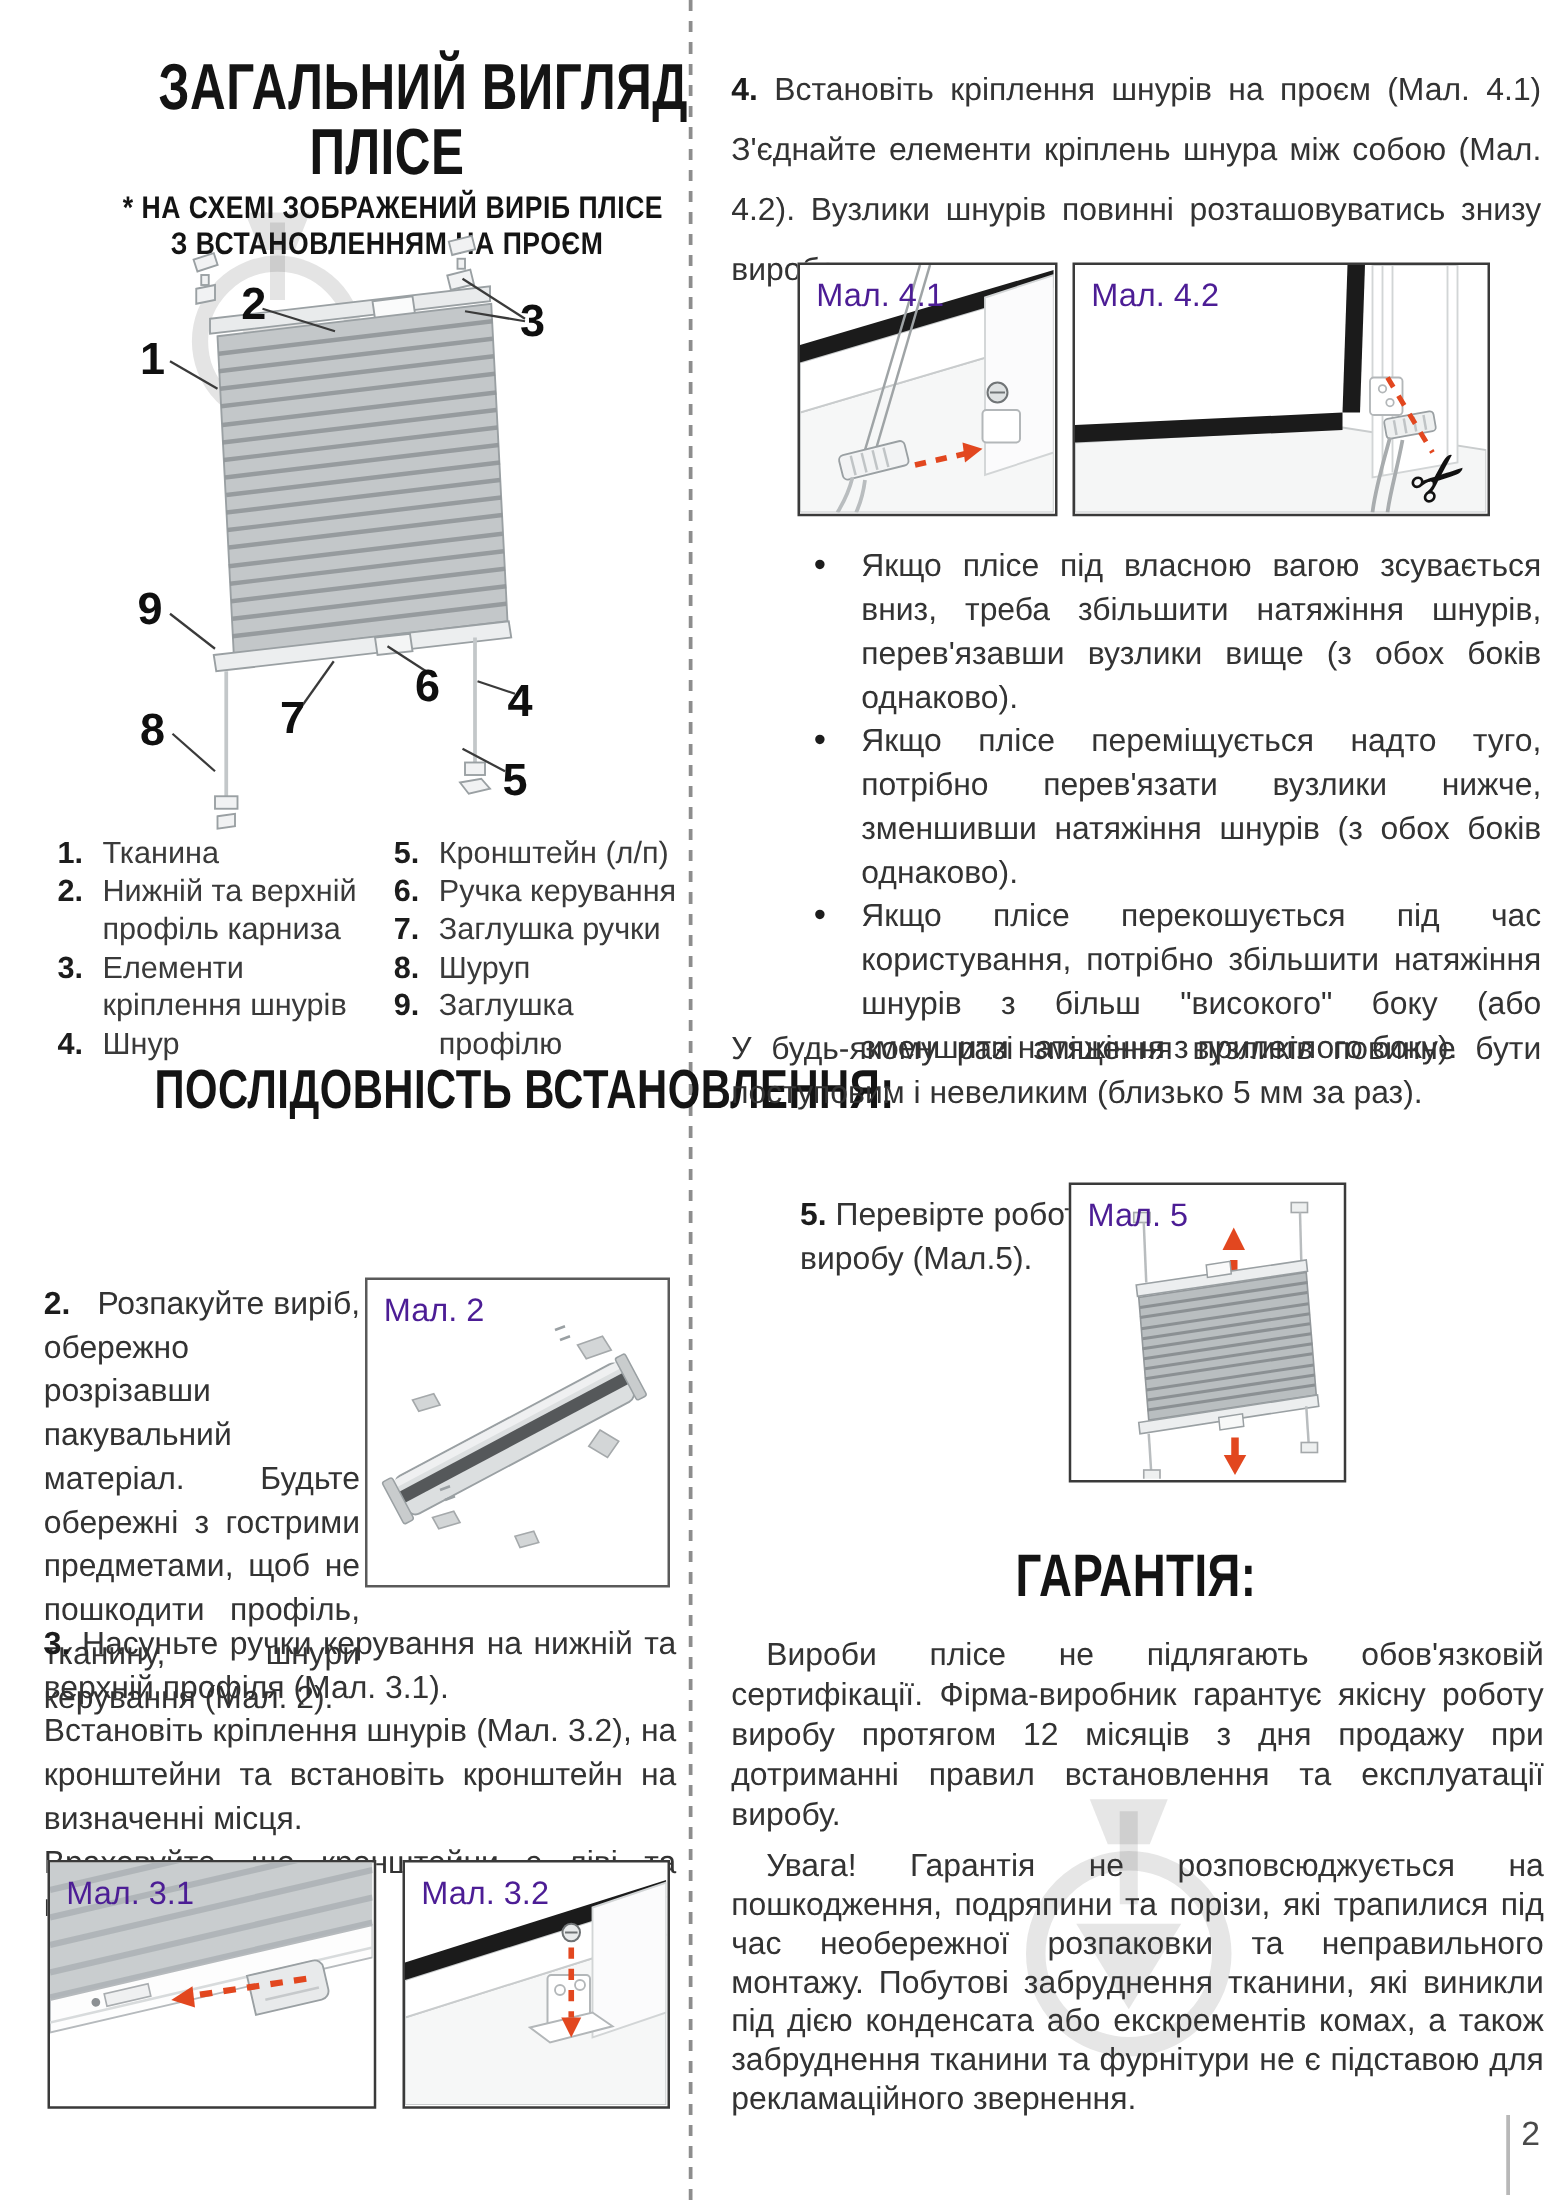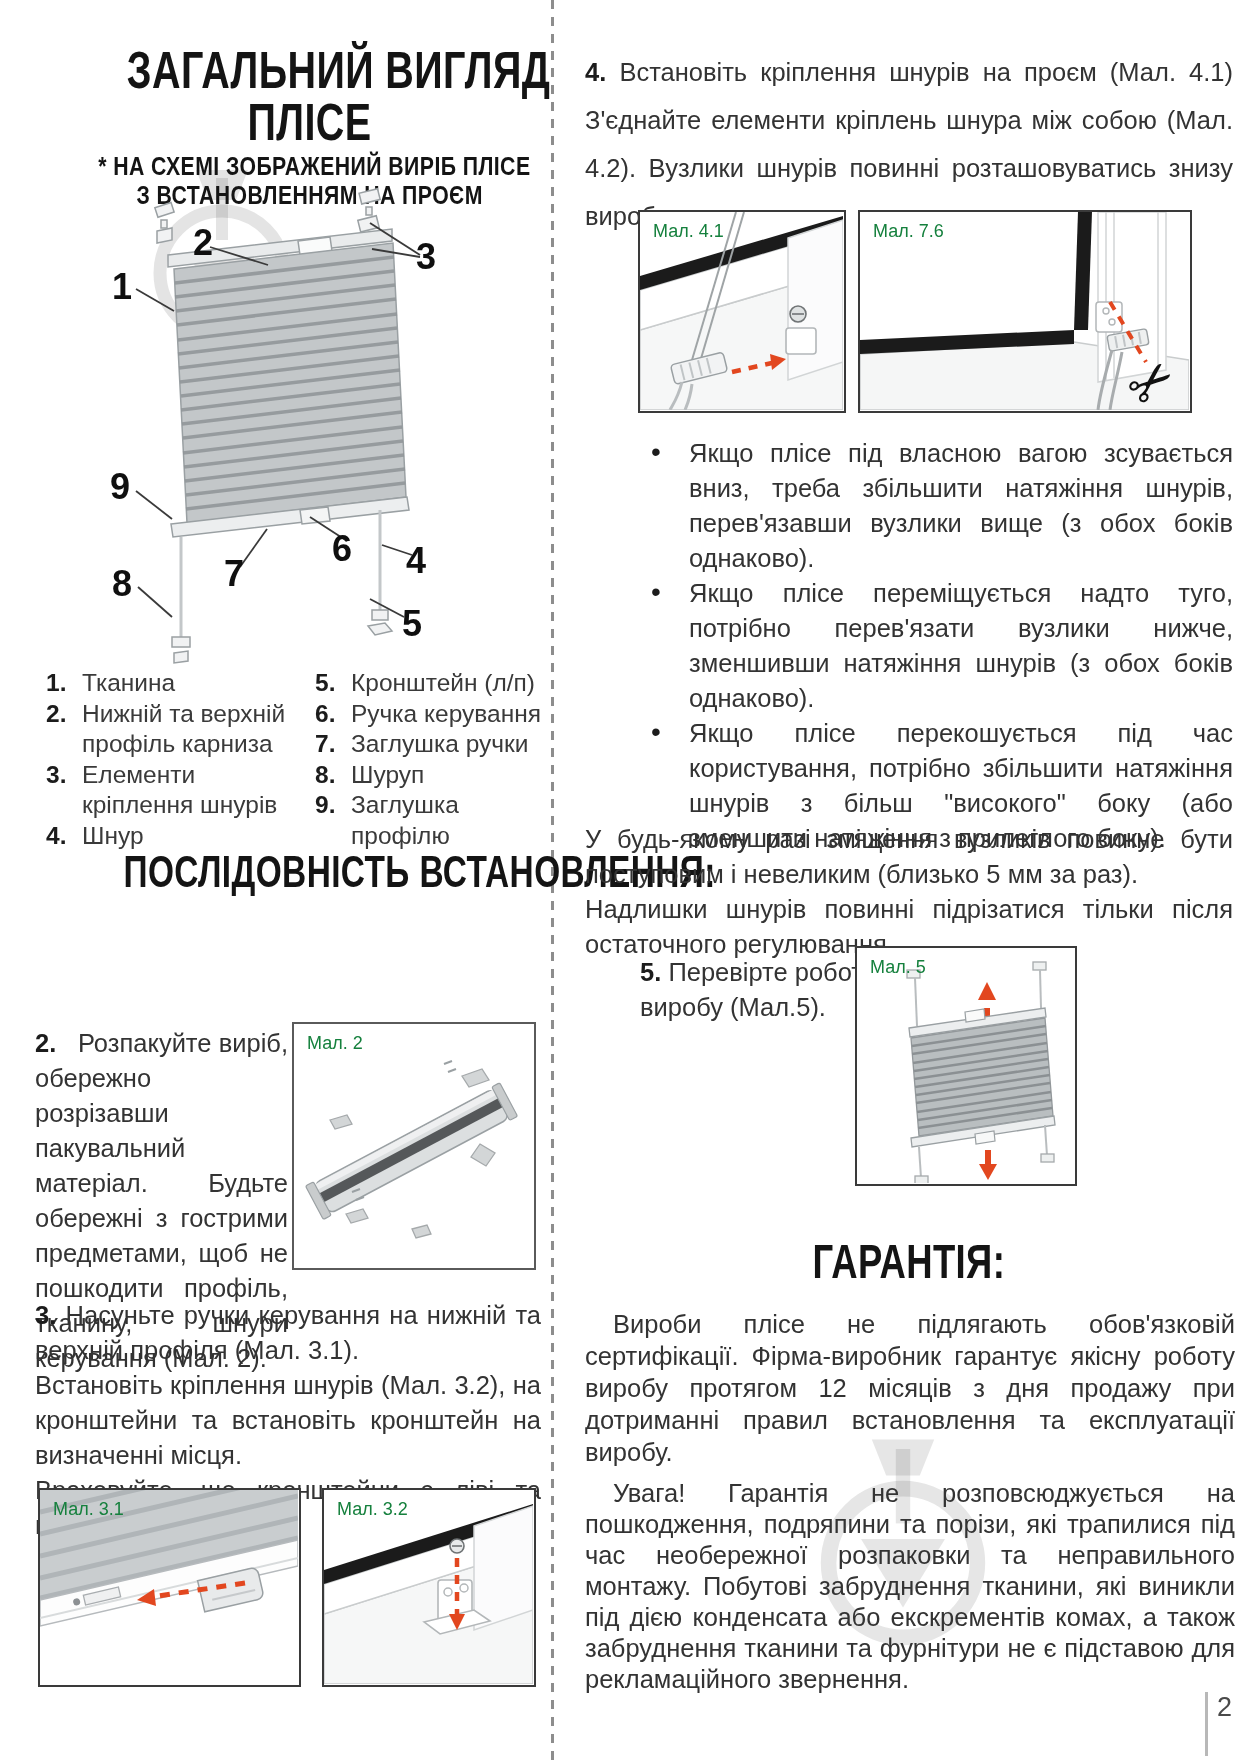--- a/index.html
+++ b/index.html
@@ -7,21 +7,21 @@
         font-family:"Liberation Sans",sans-serif;color:#333;}
   .abs{position:absolute;}
   .body{font-size:25.5px;line-height:35px;color:#333;text-align:justify;}
   .body p{margin:0;}
   .bnum{font-weight:700;color:#1c1c1c;}
   .cond{display:inline-block;transform:scaleX(0.76);transform-origin:50% 50%;
         white-space:nowrap;font-weight:700;color:#141414;letter-spacing:0.5px;}
   .center{text-align:center;}
   .fig{position:absolute;border:2.5px solid #3a3a3a;background:#fff;box-sizing:border-box;}
   .fig2border{border:2px solid #5a5a5a;}
-  .fig-label{position:absolute;top:9px;left:13px;font-size:18px;color:#15803d;z-index:3;}
+  .fig-label{position:absolute;top:9px;left:13px;font-size:26px;color:#4c1d95;z-index:3;}
   .numlab{position:absolute;font-weight:700;font-size:36px;color:#0f0f0f;z-index:3;}
   .legend{list-style:none;margin:0;padding:0;}
   .legend li{position:relative;padding-left:36px;font-size:24.5px;line-height:30.5px;color:#3a3a3a;}
   .lnum{position:absolute;left:0;top:0;font-weight:700;color:#1c1c1c;}
   .blist{list-style:none;margin:0;padding:0;}
   .blist li{position:relative;padding-left:44px;}
   .bdot{position:absolute;left:6px;top:-2px;font-size:28px;color:#1c1c1c;}
   .divider{position:absolute;left:551px;top:0;width:3px;height:1760px;
            background:repeating-linear-gradient(to bottom,#8d8d8d 0 9px,transparent 9px 17px);}
   .wm{position:absolute;z-index:0;}
@@ -275,21 +275,21 @@
           <line x1="152" y1="102" x2="164" y2="102" stroke="#707476" stroke-width="1.6"></line>
         </g>
         <g>
           <line x1="92" y1="160" x2="132" y2="151" stroke="#e2471f" stroke-width="4.5" stroke-dasharray="9 8"></line>
           <polygon points="146,147 130,142 132,158" fill="#e2471f"></polygon>
         </g>
       </svg>
     </div>
 
     <div class="fig" style="left:858px;top:210px;width:334px;height:203px;">
-      <div class="fig-label">Мал. 7.6</div>
+      <div class="fig-label">Мал. 4.2</div>
       <svg width="329" height="198" viewBox="0 0 329 198">
         <polygon points="0,142 214,130 329,148 329,198 0,198" fill="#f5f6f6" stroke="#c9cccd" stroke-width="1.5"></polygon>
         <polygon points="0,128 214,118 214,132 0,142" fill="#1b1b1b"></polygon>
         <polygon points="218,0 232,0 228,118 214,118" fill="#1b1b1b"></polygon>
         <polygon points="238,0 306,0 306,158 238,170" fill="#ffffff" stroke="#d2d5d6" stroke-width="1.5"></polygon>
         <g stroke="#d2d5d6" stroke-width="1.5">
           <line x1="246" y1="0" x2="246" y2="168"></line>
             <line x1="254" y1="0" x2="254" y2="166"></line>
           <line x1="298" y1="0" x2="298" y2="159"></line>
         </g>
@@ -315,21 +315,20 @@
     </div>
 
     <ul class="blist abs body" style="left:645px;top:436px;width:588px;">
       <li><span class="bdot">•</span><span>Якщо плісе під власною вагою зсувається вниз, треба збільшити натяжіння шнурів, перев'язавши вузлики вище (з обох боків однаково).</span></li>
       <li><span class="bdot">•</span><span>Якщо плісе переміщується надто туго, потрібно перев'язати вузлики нижче, зменшивши натяжіння шнурів (з обох боків однаково).</span></li>
       <li><span class="bdot">•</span><span>Якщо плісе перекошується під час користування, потрібно збільшити натяжіння шнурів з більш "високого" боку (або зменшити натяжіння з прилеглого боку).</span></li>
     </ul>
 
     <div class="abs body" style="left:585px;top:822px;width:648px;">
       <p>У будь-якому разі зміщення вузликів повинне бути поступовим і невеликим (близько 5 мм за раз).</p>
-      <p>Надлишки шнурів повинні підрізатися тільки після остаточного регулювання.</p>
     </div>
 
     <div class="abs body" style="left:640px;top:955px;width:258px;text-align:left;">
       <p><span class="bnum">5.</span> <span>Перевірте роботу виробу (Мал.5).</span></p>
     </div>
 
     <div class="fig" style="left:855px;top:946px;width:222px;height:240px;">
       <div class="fig-label">Мал. 5</div>
       <svg width="217" height="235" viewBox="0 0 217 235">
         <g fill="#eef0f0" stroke="#a5a9ab" stroke-width="1.3">

